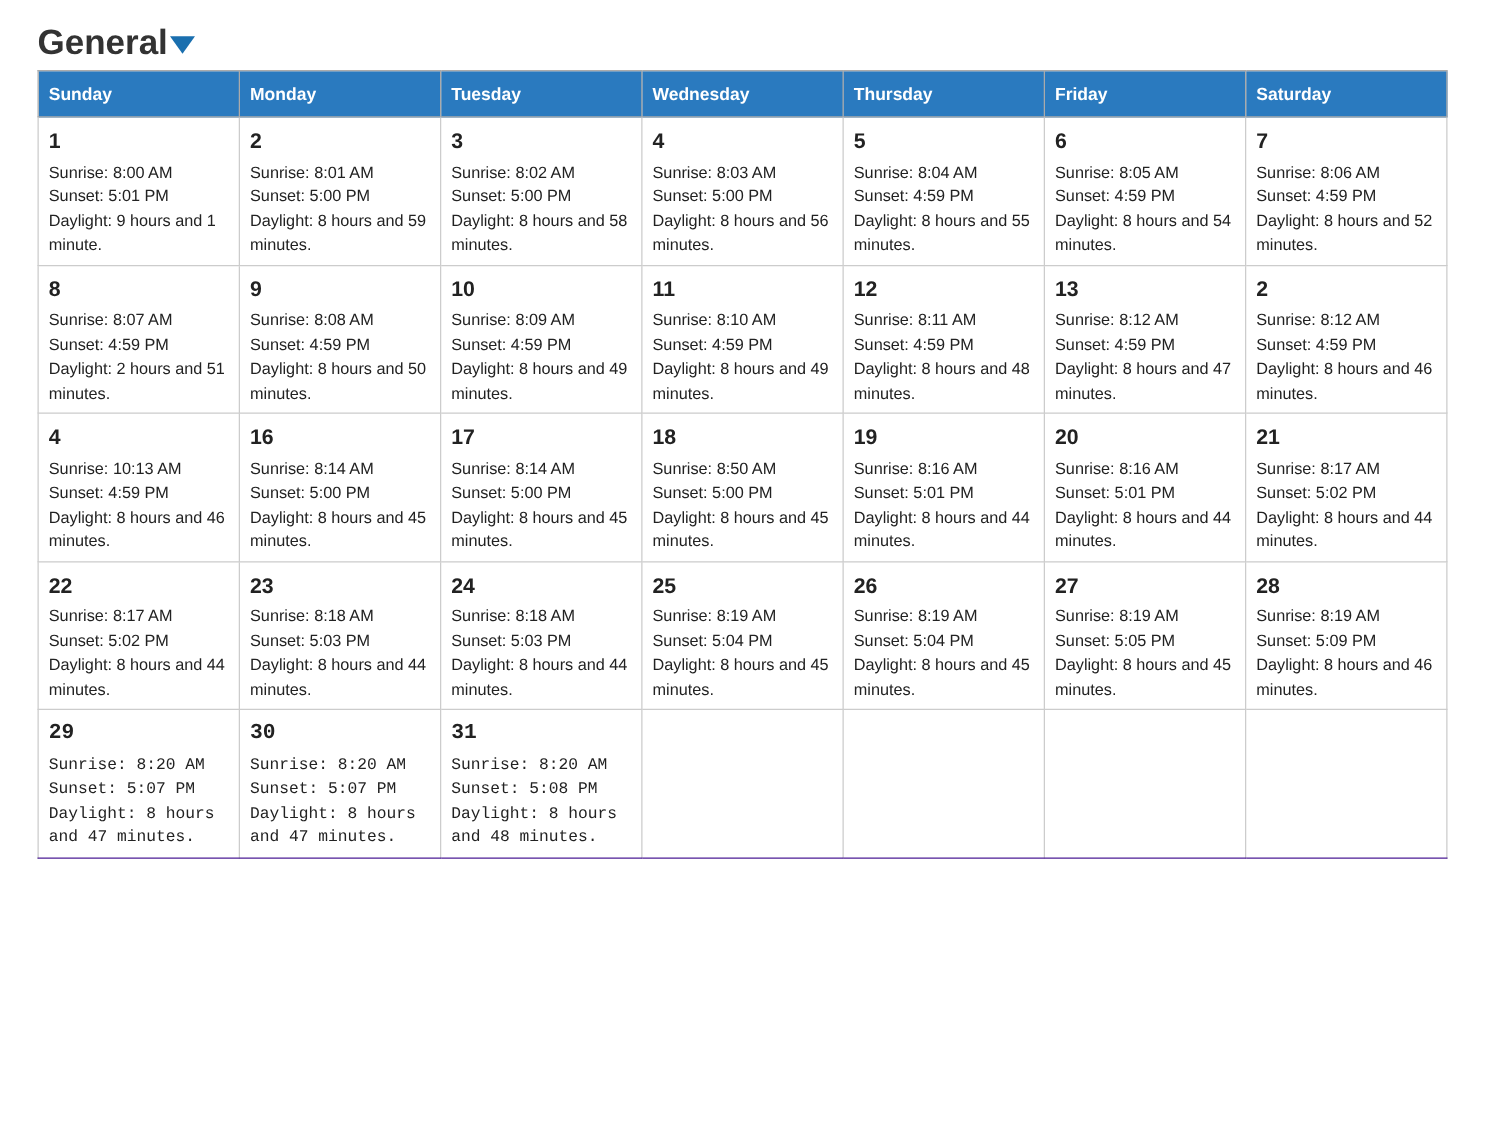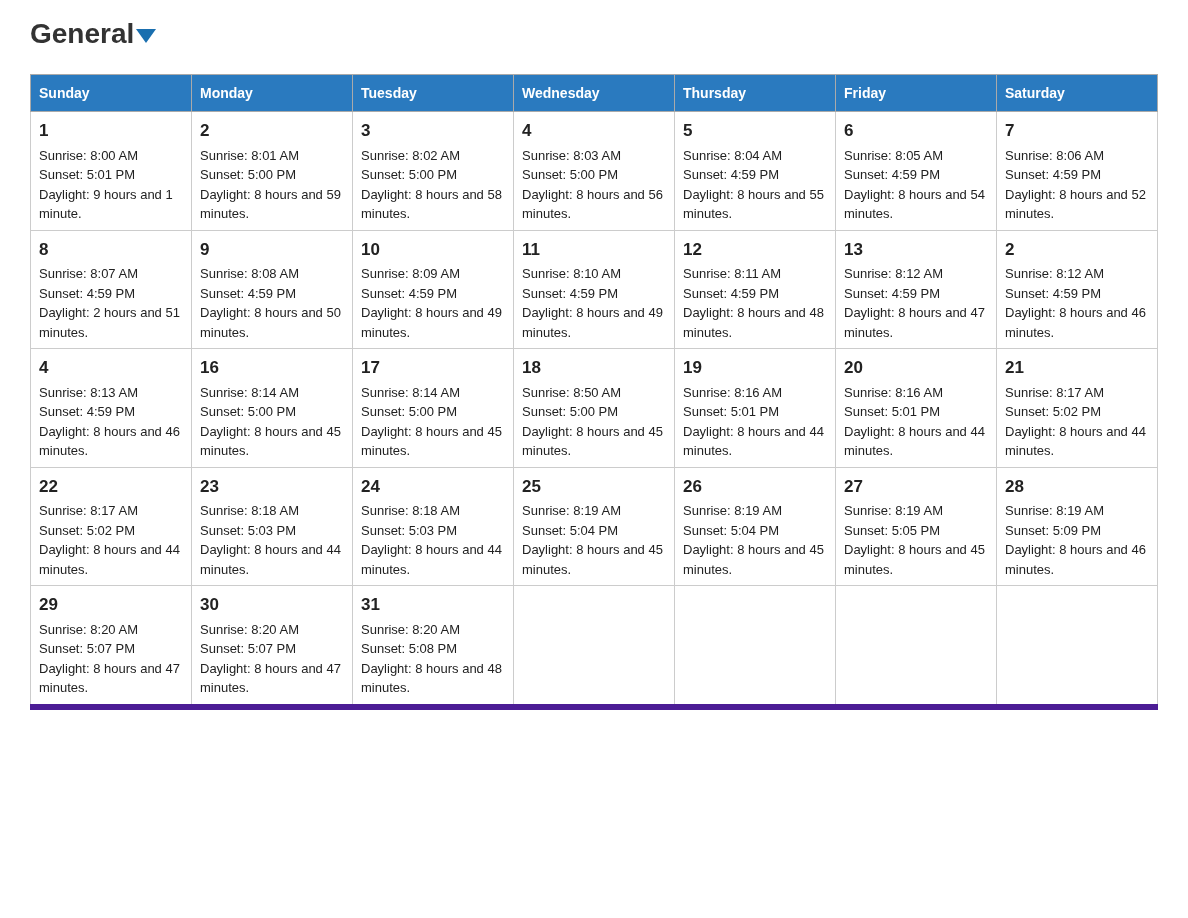--- a/index.html
+++ b/index.html
@@ -7,21 +7,21 @@
       font-family: Arial, sans-serif;
       background: #fff;
       width: 1188px;
       min-height: 918px;
       padding: 20px 30px;
     }
     .header {
       display: flex;
       justify-content: space-between;
       align-items: center;
-      margin-bottom: 28px;
+      margin-bottom: 10px;
     }
     .logo {
       display: flex;
       flex-direction: column;
       align-items: flex-start;
     }
     .logo-text {
       font-size: 28px;
       font-weight: bold;
       color: #333;
@@ -81,21 +81,22 @@
       color: #222;
       line-height: 1.5;
     }
     .day-num {
       font-size: 17px;
       font-weight: bold;
       margin-bottom: 2px;
       display: block;
     }
     .calendar tr:last-child td {
-      border-bottom: 6px solid #4c1d95;
+      border-bottom: 1px solid #4c1d95;
+      font-family: Liberation Mono, monospace;
     }
     .empty-cell {
       background: #fff;
     }
   </style>
 </head>
 <body>
 
 <div class="header">
   <div class="logo">
@@ -135,21 +136,21 @@
       <tr>
         <td><span class="day-num">8</span><span>Sunrise: 8:07 AM</span><br><span>Sunset: 4:59 PM</span><br><span>Daylight: 2 hours and 51 minutes.</span></td>
         <td><span class="day-num">9</span><span>Sunrise: 8:08 AM</span><br><span>Sunset: 4:59 PM</span><br><span>Daylight: 8 hours and 50 minutes.</span></td>
         <td><span class="day-num">10</span><span>Sunrise: 8:09 AM</span><br><span>Sunset: 4:59 PM</span><br><span>Daylight: 8 hours and 49 minutes.</span></td>
         <td><span class="day-num">11</span><span>Sunrise: 8:10 AM</span><br><span>Sunset: 4:59 PM</span><br><span>Daylight: 8 hours and 49 minutes.</span></td>
         <td><span class="day-num">12</span><span>Sunrise: 8:11 AM</span><br><span>Sunset: 4:59 PM</span><br><span>Daylight: 8 hours and 48 minutes.</span></td>
         <td><span class="day-num">13</span><span>Sunrise: 8:12 AM</span><br><span>Sunset: 4:59 PM</span><br><span>Daylight: 8 hours and 47 minutes.</span></td>
         <td><span class="day-num">2</span><span>Sunrise: 8:12 AM</span><br><span>Sunset: 4:59 PM</span><br><span>Daylight: 8 hours and 46 minutes.</span></td>
       </tr>
       <tr>
-        <td><span class="day-num">4</span><span>Sunrise: 8:13 AM</span><br><span>Sunset: 4:59 PM</span><br><span>Daylight: 8 hours and 46 minutes.</span></td>
+        <td><span class="day-num">4</span><span>Sunrise: 10:13 AM</span><br><span>Sunset: 4:59 PM</span><br><span>Daylight: 8 hours and 46 minutes.</span></td>
         <td><span class="day-num">16</span><span>Sunrise: 8:14 AM</span><br><span>Sunset: 5:00 PM</span><br><span>Daylight: 8 hours and 45 minutes.</span></td>
         <td><span class="day-num">17</span><span>Sunrise: 8:14 AM</span><br><span>Sunset: 5:00 PM</span><br><span>Daylight: 8 hours and 45 minutes.</span></td>
         <td><span class="day-num">18</span><span>Sunrise: 8:50 AM</span><br><span>Sunset: 5:00 PM</span><br><span>Daylight: 8 hours and 45 minutes.</span></td>
         <td><span class="day-num">19</span><span>Sunrise: 8:16 AM</span><br><span>Sunset: 5:01 PM</span><br><span>Daylight: 8 hours and 44 minutes.</span></td>
         <td><span class="day-num">20</span><span>Sunrise: 8:16 AM</span><br><span>Sunset: 5:01 PM</span><br><span>Daylight: 8 hours and 44 minutes.</span></td>
         <td><span class="day-num">21</span><span>Sunrise: 8:17 AM</span><br><span>Sunset: 5:02 PM</span><br><span>Daylight: 8 hours and 44 minutes.</span></td>
       </tr>
       <tr>
         <td><span class="day-num">22</span><span>Sunrise: 8:17 AM</span><br><span>Sunset: 5:02 PM</span><br><span>Daylight: 8 hours and 44 minutes.</span></td>
         <td><span class="day-num">23</span><span>Sunrise: 8:18 AM</span><br><span>Sunset: 5:03 PM</span><br><span>Daylight: 8 hours and 44 minutes.</span></td>

